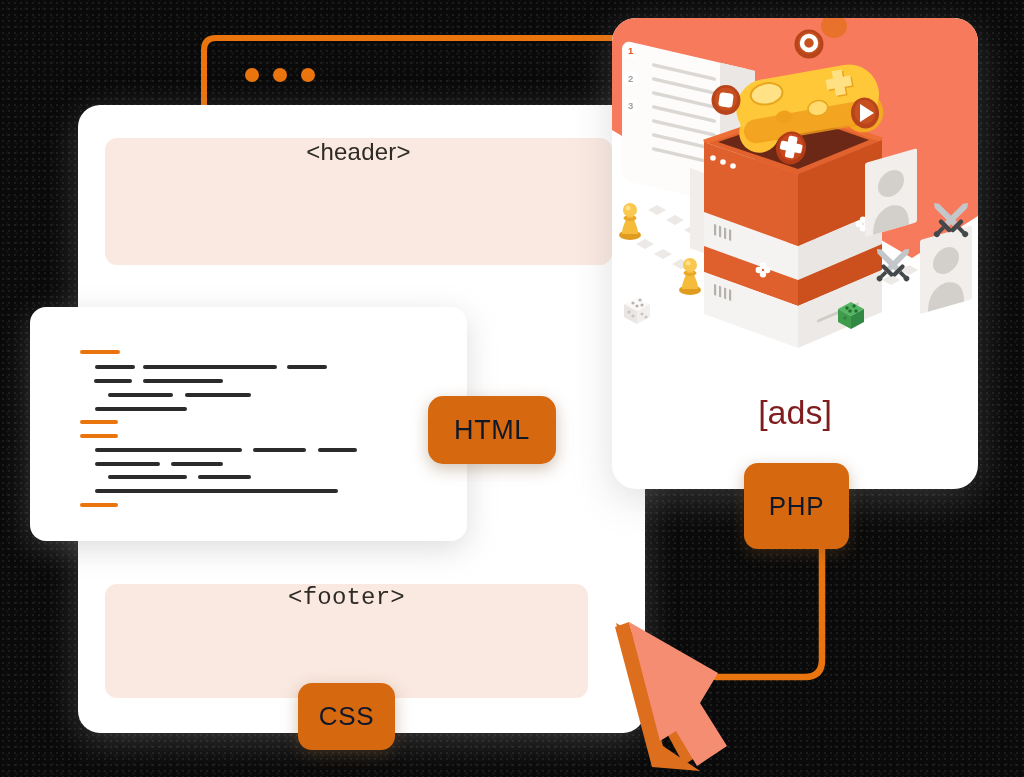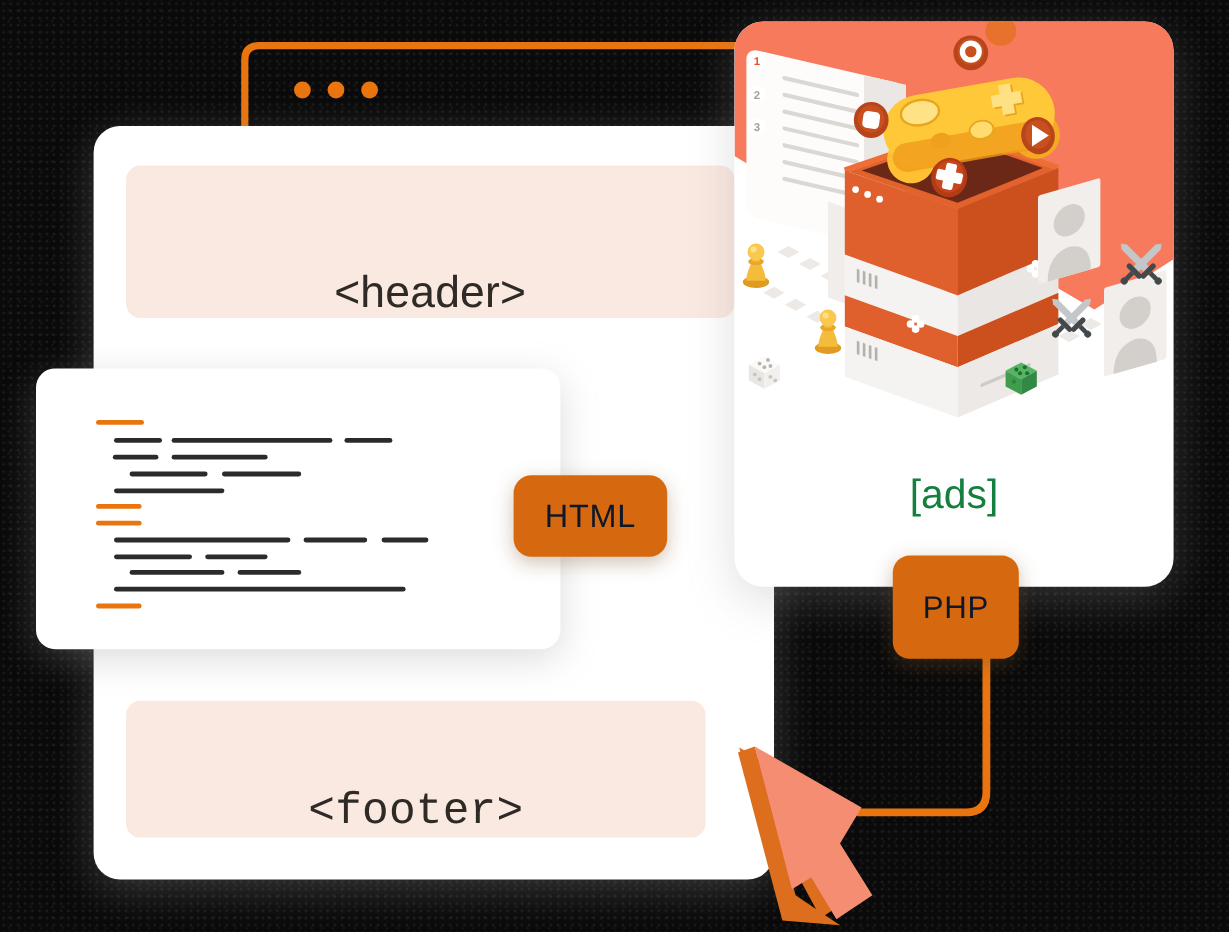--- a/index.html
+++ b/index.html
@@ -20,22 +20,22 @@
   .stage svg.overlay{position:absolute;left:0;top:0;pointer-events:none;}
 
   
   .main-card{
     position:absolute;left:78px;top:105px;width:567px;height:628px;
     background:#fff;border-radius:22px;z-index:2;
     box-shadow:0 8px 34px rgba(150,150,150,0.32);
   }
   .banner{
     position:absolute;left:27px;background:var(--peach);border-radius:12px;
-    display:flex;align-items:flex-end;justify-content:center;
-    color:var(--ink);font-size:37px;letter-spacing:0.2px;
+    display:flex;align-items:flex-start;justify-content:center;
+    color:var(--ink);font-size:24px;letter-spacing:0.2px;
   }
   .banner-header{top:33px;width:507px;height:127px;}
   .banner-footer{top:479px;width:483px;height:114px;font-family:Liberation Mono, monospace;}
 
   .code-card{
     position:absolute;left:30px;top:307px;width:437px;height:234px;
     background:#fff;border-radius:16px;z-index:3;
     box-shadow:0 8px 30px rgba(150,150,150,0.32);
   }
   .code-lines{position:absolute;inset:0;}
@@ -53,21 +53,21 @@
   .css-badge{left:298px;top:683px;width:97px;height:67px;border-radius:14px;font-size:26px;z-index:8;}
 
   .ads-panel{
     position:absolute;left:612px;top:18px;width:366px;height:471px;
     background:#fff;border-radius:24px;overflow:hidden;z-index:5;
     box-shadow:0 10px 38px rgba(150,150,150,0.3);
   }
   .ads-illustration{position:absolute;left:0;top:0;}
   .ads-label{
     position:absolute;left:0;top:375px;width:100%;text-align:center;
-    font-size:34px;font-weight:500;color:#15803d;
+    font-size:34px;font-weight:500;color:#7f1d1d;
   }
 
   .z1{z-index:1}.z6{z-index:6}.z9{z-index:9}
   svg text{font-family:"Liberation Sans", sans-serif;}
 </style>
 </head>
 <body>
 
 <div class="stage">
 
@@ -338,20 +338,21 @@
     </svg>
 
     <div class="ads-label">[ads]</div>
   </div>
 
   <svg class="overlay z6" width="1024" height="777" viewBox="0 0 1024 777">
     <path d="M822 528 L822 660 Q822 677 805 677 L716 677" fill="none" stroke="#EA750F" stroke-width="6.5" stroke-linecap="round"></path>
   </svg>
 
   <div class="badge php-badge">PHP</div>
+  <div class="badge css-badge">CSS</div>
 
   <svg class="overlay z9" width="1024" height="777" viewBox="0 0 1024 777">
     <path d="M615 627 L629 622 L663 746 L700 771 L652 767 Z" fill="#DD6E1E"></path>
     <path d="M616 623 L705 673 L688 702 L714 745 L684 765 L664 728 L648 738 Z" fill="#DD6E1E"></path>
     <path d="M629 622 L718 673 L700 703 L727 746 L697 766 L676 731 L660 741 Z" fill="#F58D73"></path>
   </svg>
 
 </div>
 
 </body></html>

